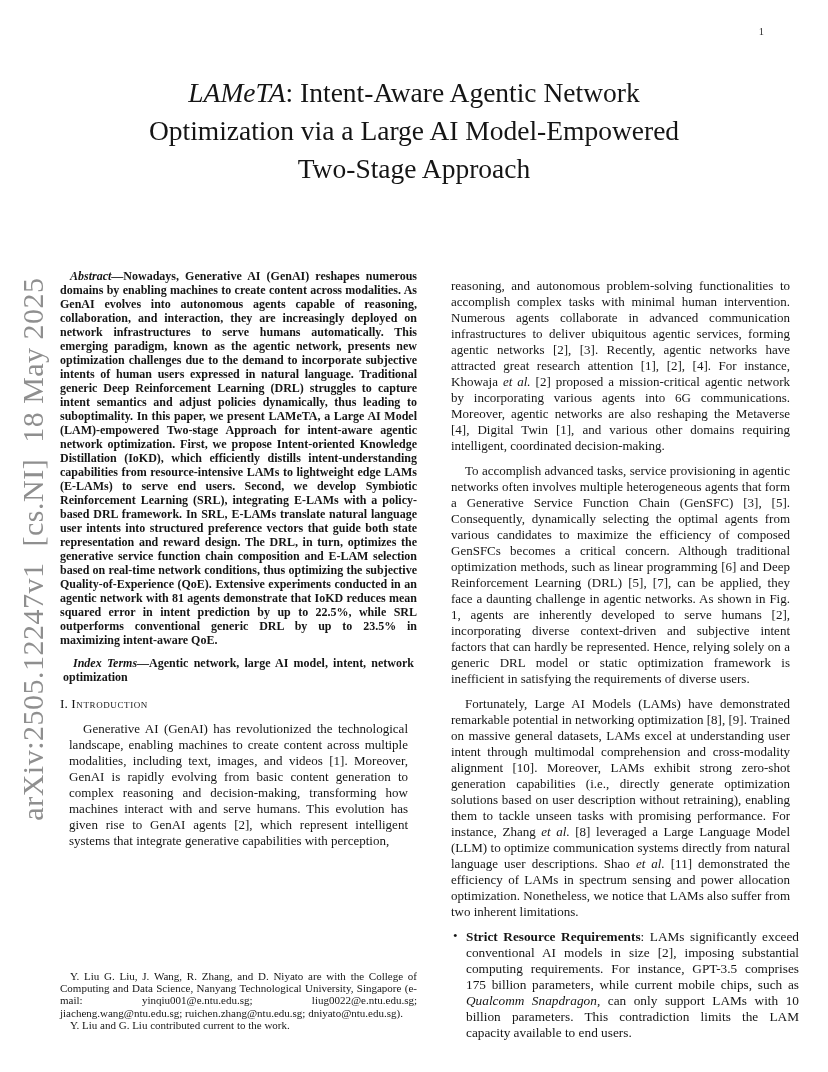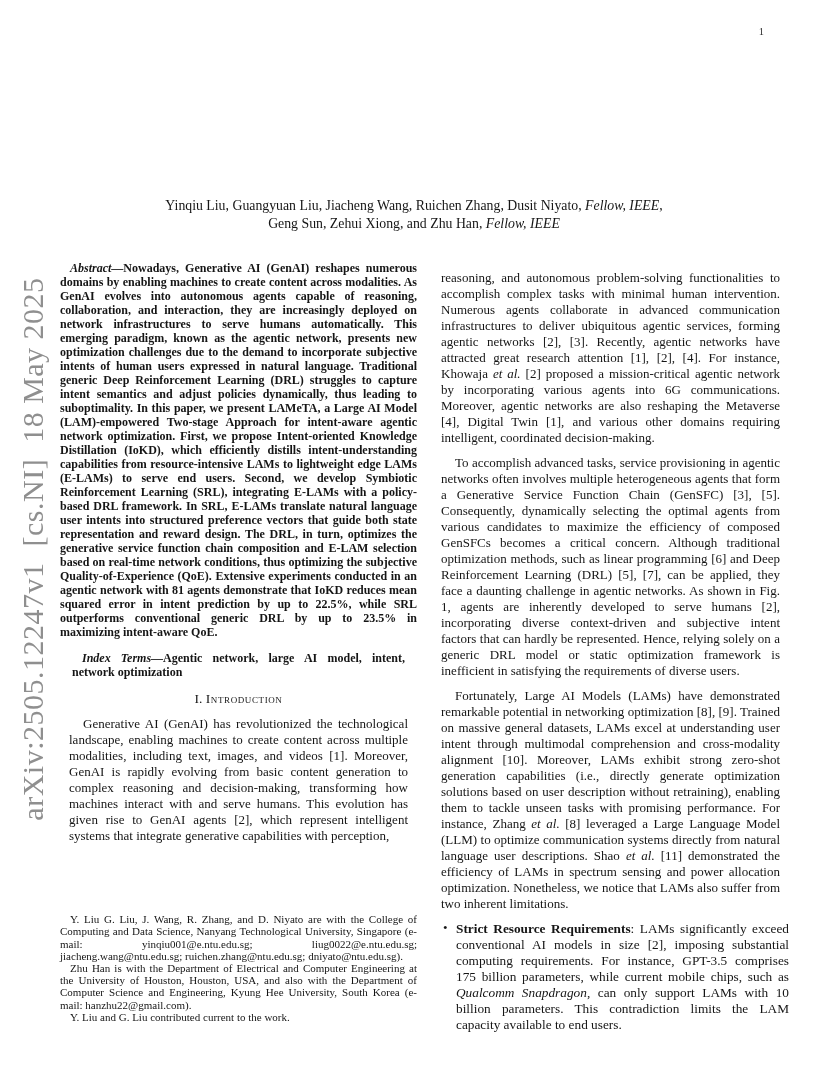--- a/index.html
+++ b/index.html
@@ -26,37 +26,37 @@
     position:absolute; top:74px; left:0; right:0;
     text-align:center;
     font-size:27.5px; line-height:38px;
   }
   .authors {
     position:absolute; top:197px; left:0; right:0;
     text-align:center;
     font-size:13.8px; line-height:17.5px;
   }
   .cols {
-    position:absolute; top:261px; left:60px;
+    position:absolute; top:269px; left:60px;
     width:727px; height:762px;
-    display:flex; gap:15px;
+    display:flex; gap:25px;
   }
   .col { width:357px; flex:0 0 357px; position:relative; }
   .it { font-style:italic; }
   .bd { font-weight:bold; }
   .abs {
     font-size:12px; line-height:14px; font-weight:bold;
     text-align:justify; text-indent:10px; margin:0 0 9px 0;
   }
   .idx {
     font-size:12px; line-height:14px; font-weight:bold;
-    text-align:justify; text-indent:10px; margin:12px;
+    text-align:justify; text-indent:10px; margin:3px;
   }
   .sech {
-    text-align:center; font-size:13.5px; margin:12px 0 5px 0;
+    font-size:13.5px; margin:12px 0 5px 0;
   }
   .sc { font-variant:small-caps; letter-spacing:0.6px; }
   .para {
     font-size:13px; line-height:16px;
     text-align:justify; text-indent:14px; margin:9px;
   }
   .noindent { text-indent:0; }
   .footnotes { position:absolute; left:0; right:0; bottom:0; }
   .fn {
     font-size:11px; line-height:12.2px;
@@ -73,40 +73,40 @@
 </style>
 </head>
 <body>
 
 <div class="page">
 
   <div class="pageno">1</div>
 
   <div class="watermark">arXiv:2505.12247v1  [cs.NI]  18 May 2025</div>
 
+  <div class="title">
+    <div class="title-line"><span class="it">LAMeTA</span><span>: Intent-Aware Agentic Network</span></div>
+    <div class="title-line"><span>Optimization via a Large AI Model-Empowered</span></div>
+    <div class="title-line"><span>Two-Stage Approach</span></div>
+  </div>
 
-  <div class="authors">
-    <div class="author-line"><span>Yinqiu Liu, Guangyuan Liu, Jiacheng Wang, Ruichen Zhang, Dusit Niyato, </span><span class="it">Fellow, IEEE</span><span>,</span></div>
-    <div class="author-line"><span>Geng Sun, Zehui Xiong, and Zhu Han, </span><span class="it">Fellow, IEEE</span></div>
-  </div>
 
   <div class="cols">
 
     <div class="col">
       <p class="abs"><span class="it bd">Abstract</span><span class="bd">—Nowadays, Generative AI (GenAI) reshapes numerous domains by enabling machines to create content across modalities. As GenAI evolves into autonomous agents capable of reasoning, collaboration, and interaction, they are increasingly deployed on network infrastructures to serve humans automatically. This emerging paradigm, known as the agentic network, presents new optimization challenges due to the demand to incorporate subjective intents of human users expressed in natural language. Traditional generic Deep Reinforcement Learning (DRL) struggles to capture intent semantics and adjust policies dynamically, thus leading to suboptimality. In this paper, we present LAMeTA, a Large AI Model (LAM)-empowered Two-stage Approach for intent-aware agentic network optimization. First, we propose Intent-oriented Knowledge Distillation (IoKD), which efficiently distills intent-understanding capabilities from resource-intensive LAMs to lightweight edge LAMs (E-LAMs) to serve end users. Second, we develop Symbiotic Reinforcement Learning (SRL), integrating E-LAMs with a policy-based DRL framework. In SRL, E-LAMs translate natural language user intents into structured preference vectors that guide both state representation and reward design. The DRL, in turn, optimizes the generative service function chain composition and E-LAM selection based on real-time network conditions, thus optimizing the subjective Quality-of-Experience (QoE). Extensive experiments conducted in an agentic network with 81 agents demonstrate that IoKD reduces mean squared error in intent prediction by up to 22.5%, while SRL outperforms conventional generic DRL by up to 23.5% in maximizing intent-aware QoE.</span></p>
       <p class="idx"><span class="it bd">Index Terms</span><span class="bd">—Agentic network, large AI model, intent, network optimization</span></p>
       <div class="sech">
         <span>I.</span>
         <span class="sc">Introduction</span>
       </div>
       <p class="para"><span>Generative AI (GenAI) has revolutionized the technological landscape, enabling machines to create content across multiple modalities, including text, images, and videos [1]. Moreover, GenAI is rapidly evolving from basic content generation to complex reasoning and decision-making, transforming how machines interact with and serve humans. This evolution has given rise to GenAI agents [2], which represent intelligent systems that integrate generative capabilities with perception,</span></p>
 
       <div class="footnotes">
         <p class="fn">Y. Liu G. Liu, J. Wang, R. Zhang, and D. Niyato are with the College of Computing and Data Science, Nanyang Technological University, Singapore (e-mail: yinqiu001@e.ntu.edu.sg; liug0022@e.ntu.edu.sg; jiacheng.wang@ntu.edu.sg; ruichen.zhang@ntu.edu.sg; dniyato@ntu.edu.sg).</p>
-        <p class="fn">Zhu Han is with the Department of Electrical and Computer Engineering at the University of Houston, Houston, USA, and also with the Department of Computer Science and Engineering, Kyung Hee University, South Korea (e-mail: hanzhu22@gmail.com).</p>
         <p class="fn">Y. Liu and G. Liu contributed current to the work.</p>
       </div>
     </div>
 
     <div class="col">
       <p class="para noindent"><span>reasoning, and autonomous problem-solving functionalities to accomplish complex tasks with minimal human intervention. Numerous agents collaborate in advanced communication infrastructures to deliver ubiquitous agentic services, forming agentic networks [2], [3]. Recently, agentic networks have attracted great research attention [1], [2], [4]. For instance, Khowaja </span><span class="it">et al.</span><span> [2] proposed a mission-critical agentic network by incorporating various agents into 6G communications. Moreover, agentic networks are also reshaping the Metaverse [4], Digital Twin [1], and various other domains requiring intelligent, coordinated decision-making.</span></p>
       <p class="para"><span>To accomplish advanced tasks, service provisioning in agentic networks often involves multiple heterogeneous agents that form a Generative Service Function Chain (GenSFC) [3], [5]. Consequently, dynamically selecting the optimal agents from various candidates to maximize the efficiency of composed GenSFCs becomes a critical concern. Although traditional optimization methods, such as linear programming [6] and Deep Reinforcement Learning (DRL) [5], [7], can be applied, they face a daunting challenge in agentic networks. As shown in Fig. 1, agents are inherently developed to serve humans [2], incorporating diverse context-driven and subjective intent factors that can hardly be represented. Hence, relying solely on a generic DRL model or static optimization framework is inefficient in satisfying the requirements of diverse users.</span></p>
       <p class="para"><span>Fortunately, Large AI Models (LAMs) have demonstrated remarkable potential in networking optimization [8], [9]. Trained on massive general datasets, LAMs excel at understanding user intent through multimodal comprehension and cross-modality alignment [10]. Moreover, LAMs exhibit strong zero-shot generation capabilities (i.e., directly generate optimization solutions based on user description without retraining), enabling them to tackle unseen tasks with promising performance. For instance, Zhang </span><span class="it">et al.</span><span> [8] leveraged a Large Language Model (LLM) to optimize communication systems directly from natural language user descriptions. Shao </span><span class="it">et al.</span><span> [11] demonstrated the efficiency of LAMs in spectrum sensing and power allocation optimization. Nonetheless, we notice that LAMs also suffer from two inherent limitations.</span></p>
       <ul class="bullets">
         <li class="bullet-item">

